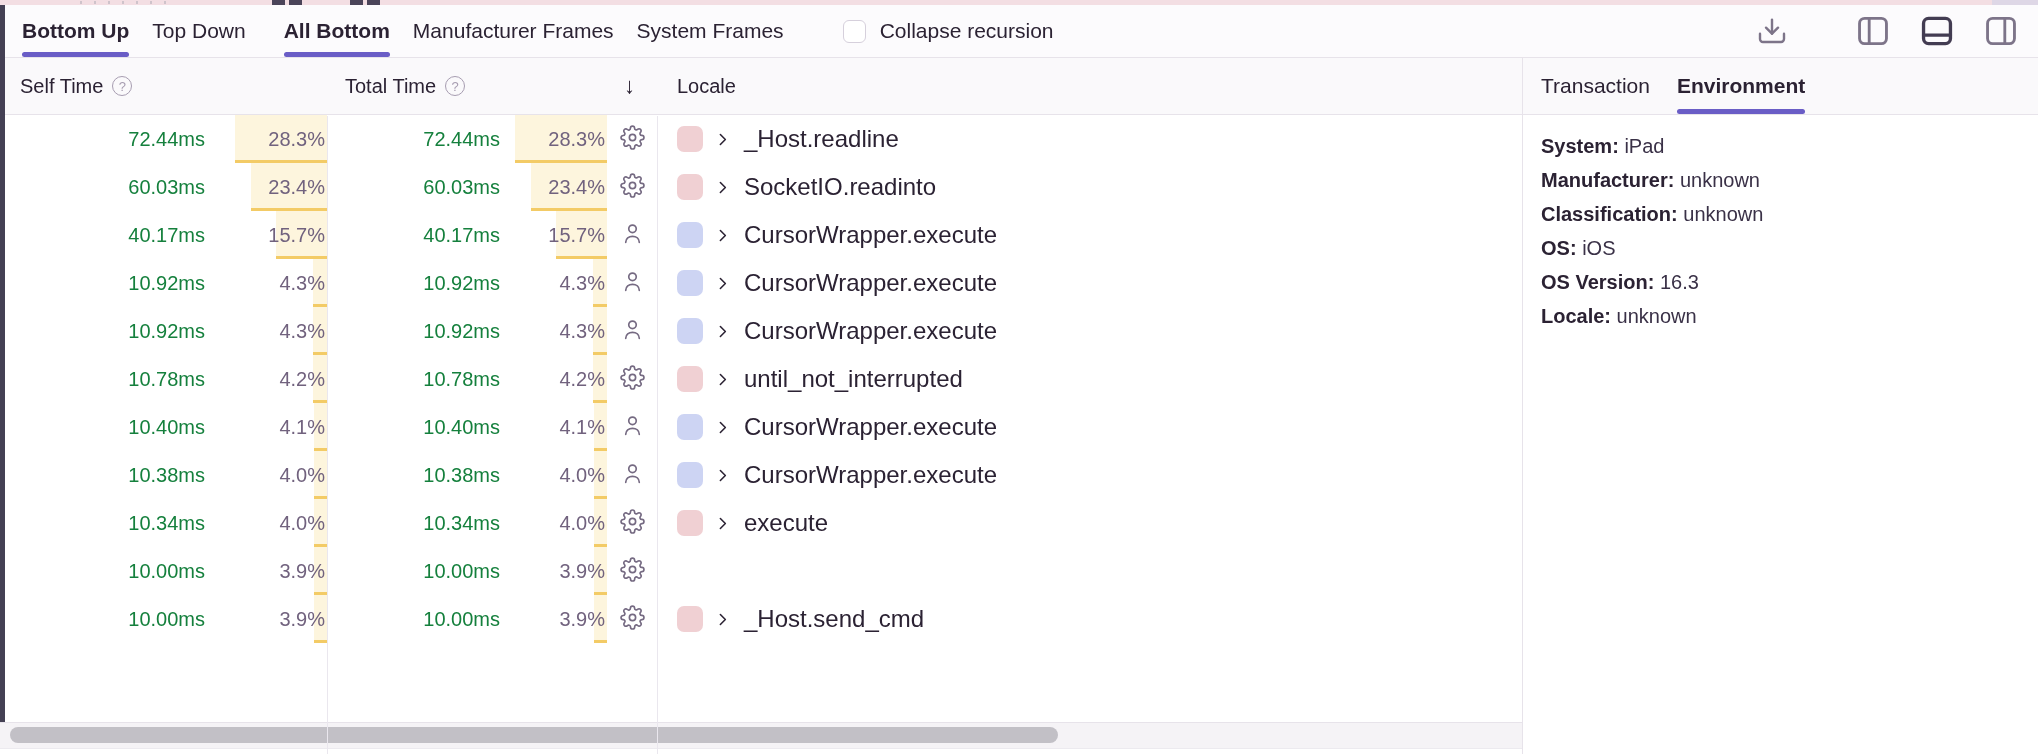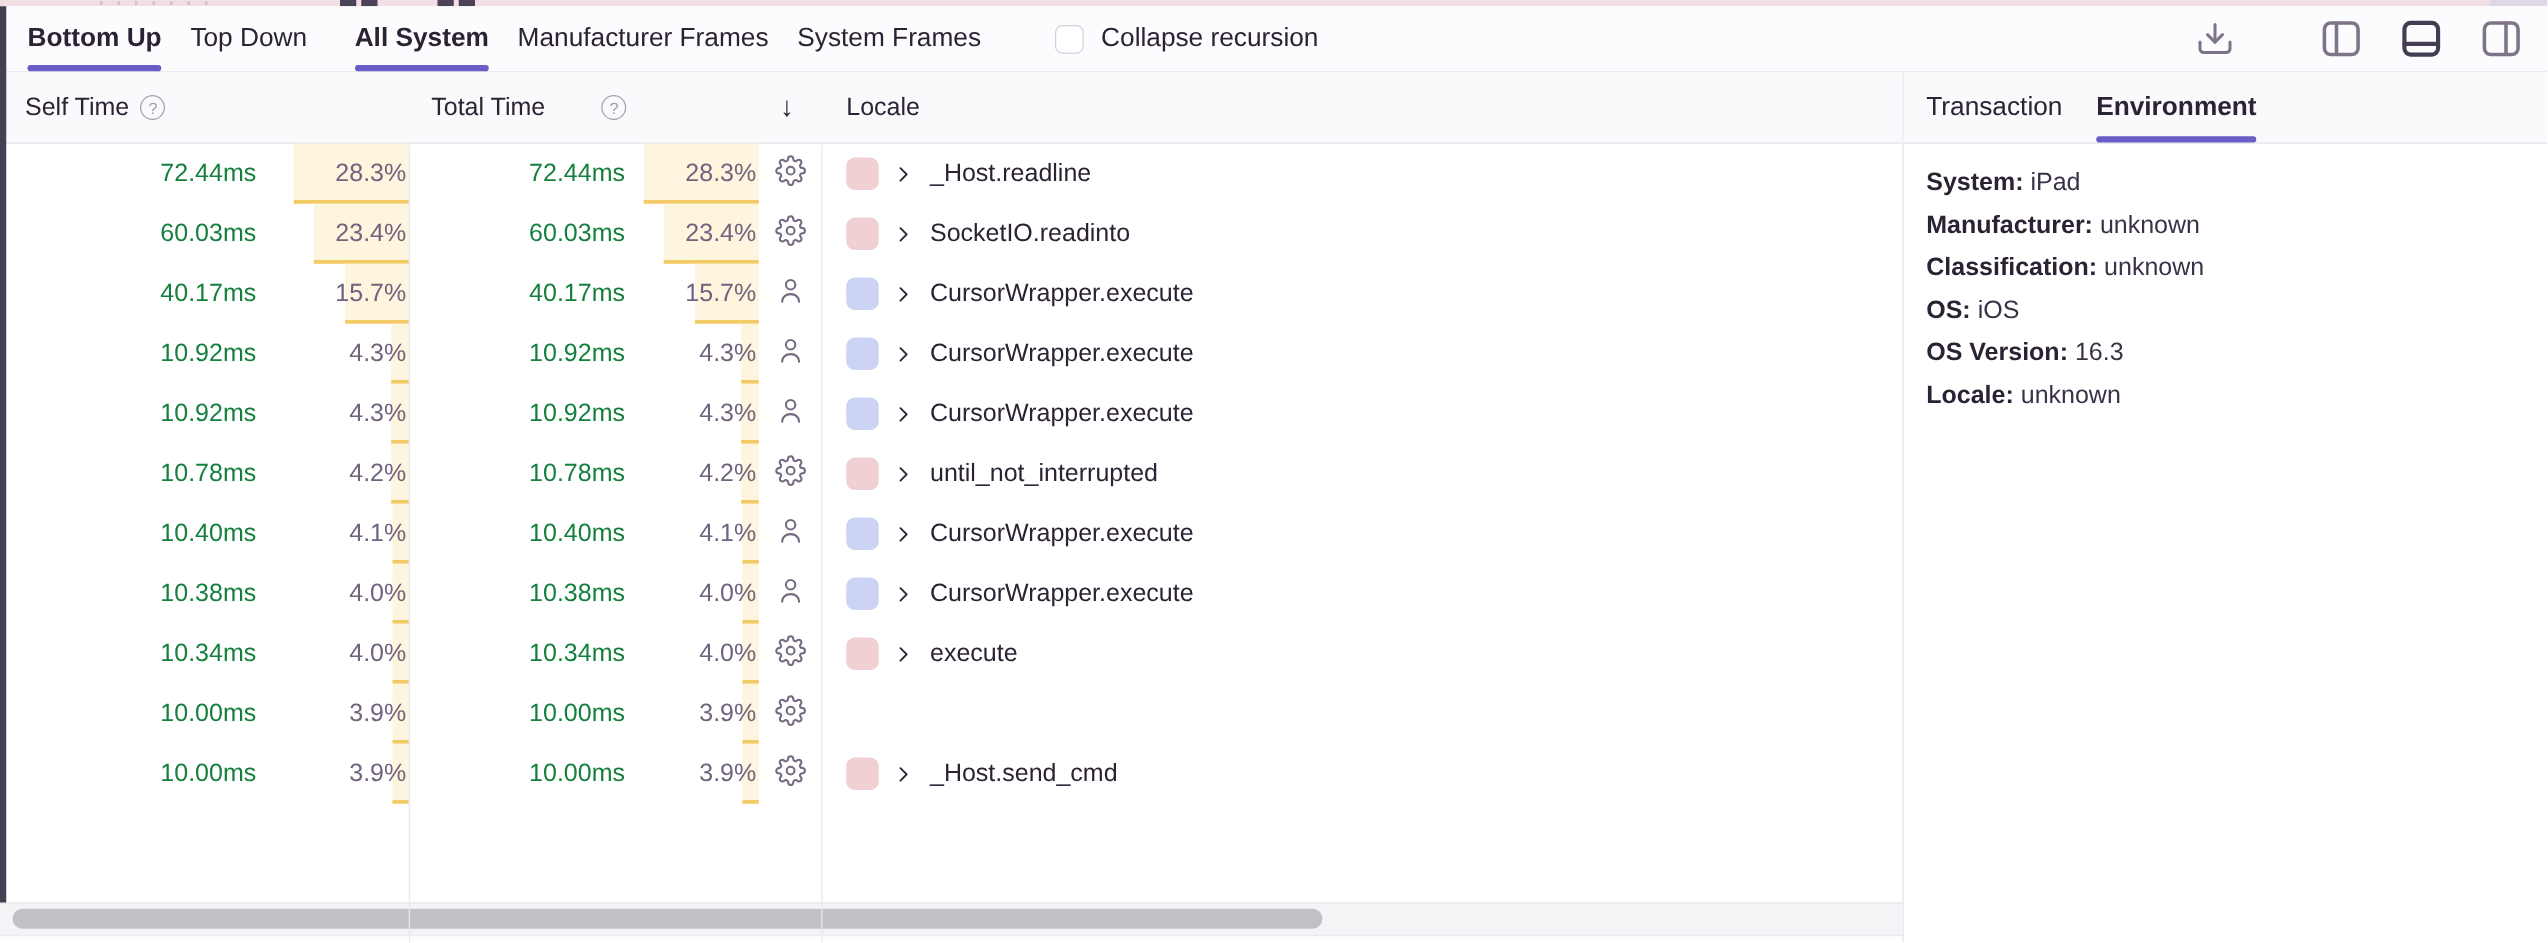--- a/index.html
+++ b/index.html
@@ -43,21 +43,21 @@
   .panel-btn { margin-left:26px; }
 
   
   #table { position:absolute; left:0; top:58px; width:1522px; height:664px; background:#fff; }
   .col-divider { position:absolute; top:58px; width:1px; height:664px; background:#eae7ee; z-index:2; }
   #divider-1 { left:327px; } #divider-2 { left:657px; }
 
   #thead { height:57px; display:grid; grid-template-columns:327px 330px 1fr;
     background:#faf9fb; border-bottom:1px solid #e7e3ea; font-size:20px; }
   .th { display:flex; align-items:center; }
-  #th-self { padding-left:20px; } #th-total { padding-left:18px;gap:36px; } #th-frame { padding-left:20px; }
+  #th-self { padding-left:20px; } #th-total { padding-left:18px; } #th-frame { padding-left:20px; }
   .help-icon { width:20px; height:20px; border:1.5px solid #a79db1; border-radius:50%;
     color:#a79db1; font-size:13px; display:flex; align-items:center; justify-content:center;
     margin-left:9px; cursor:pointer; }
   .sort-arrow { margin-left:auto; margin-right:22px; font-size:22px; color:#2b2233; cursor:pointer; }
 
   .row { height:48px; display:grid; grid-template-columns:327px 330px 1fr; cursor:pointer; }
   .cell-self { display:grid; grid-template-columns:205px 122px; }
   .cell-total { display:grid; grid-template-columns:173px 107px 50px; }
   .time { display:flex; align-items:center; justify-content:flex-end; font-size:20px; color:#15803d; }
   .pct-cell { position:relative; height:48px; }
@@ -67,21 +67,21 @@
     align-items:center; font-size:20px; color:#71627e; z-index:1; }
   .type-icon { display:flex; align-items:center; justify-content:center; }
   .type-icon svg { stroke:#756a82; fill:none; stroke-width:1.6; stroke-linecap:round; stroke-linejoin:round; }
 
   .cell-frame { display:flex; align-items:center; padding-left:20px; }
   .swatch { width:26px; height:26px; border-radius:7px; flex:none; }
   .swatch.pink { background:#f0d0d3; }
   .swatch.lavender { background:#cdd4f3; }
   .chevron { margin-left:11px; display:flex; align-items:center; cursor:pointer; }
   .chevron svg { stroke:#2b2233; fill:none; stroke-width:2.2; stroke-linecap:round; stroke-linejoin:round; }
-  .frame-name { margin-left:13px; font-size:20px; color:#2b2233; white-space:nowrap; }
+  .frame-name { margin-left:13px; font-size:24px; color:#2b2233; white-space:nowrap; }
 
   
   #scroll-strip { position:absolute; left:0; top:722px; width:1522px; height:26px;
     background:#f5f3f6; border-top:1px solid #e7e3ea; }
   #scroll-thumb { position:absolute; left:10px; top:4px; width:1048px; height:16px;
     border-radius:8px; background:#c2c0c6; cursor:grab; }
   #bottom-strip { position:absolute; left:0; top:748px; width:1522px; height:6px;
     background:#ffffff; border-top:1px solid #eceaef; }
 
   
@@ -115,21 +115,21 @@
   <div class="strip-dash" style="left:350px"></div>
   <div class="strip-dash" style="left:367px"></div>
   <div class="strip-endseg"></div>
 </div>
 
 <div id="left-edge"></div>
 
 <div id="toolbar">
   <div class="tab active">Bottom Up</div>
   <div class="tab">Top Down</div>
-  <div class="tab active group-start">All System</div>
+  <div class="tab active group-start">All Bottom</div>
   <div class="tab">Manufacturer Frames</div>
   <div class="tab">System Frames</div>
 
   <div id="collapse-group">
     <div id="collapse-checkbox"></div>
     <div id="collapse-label">Collapse recursion</div>
   </div>
 
   <div id="toolbar-icons">
     <div class="tool-icon" id="download-btn">

